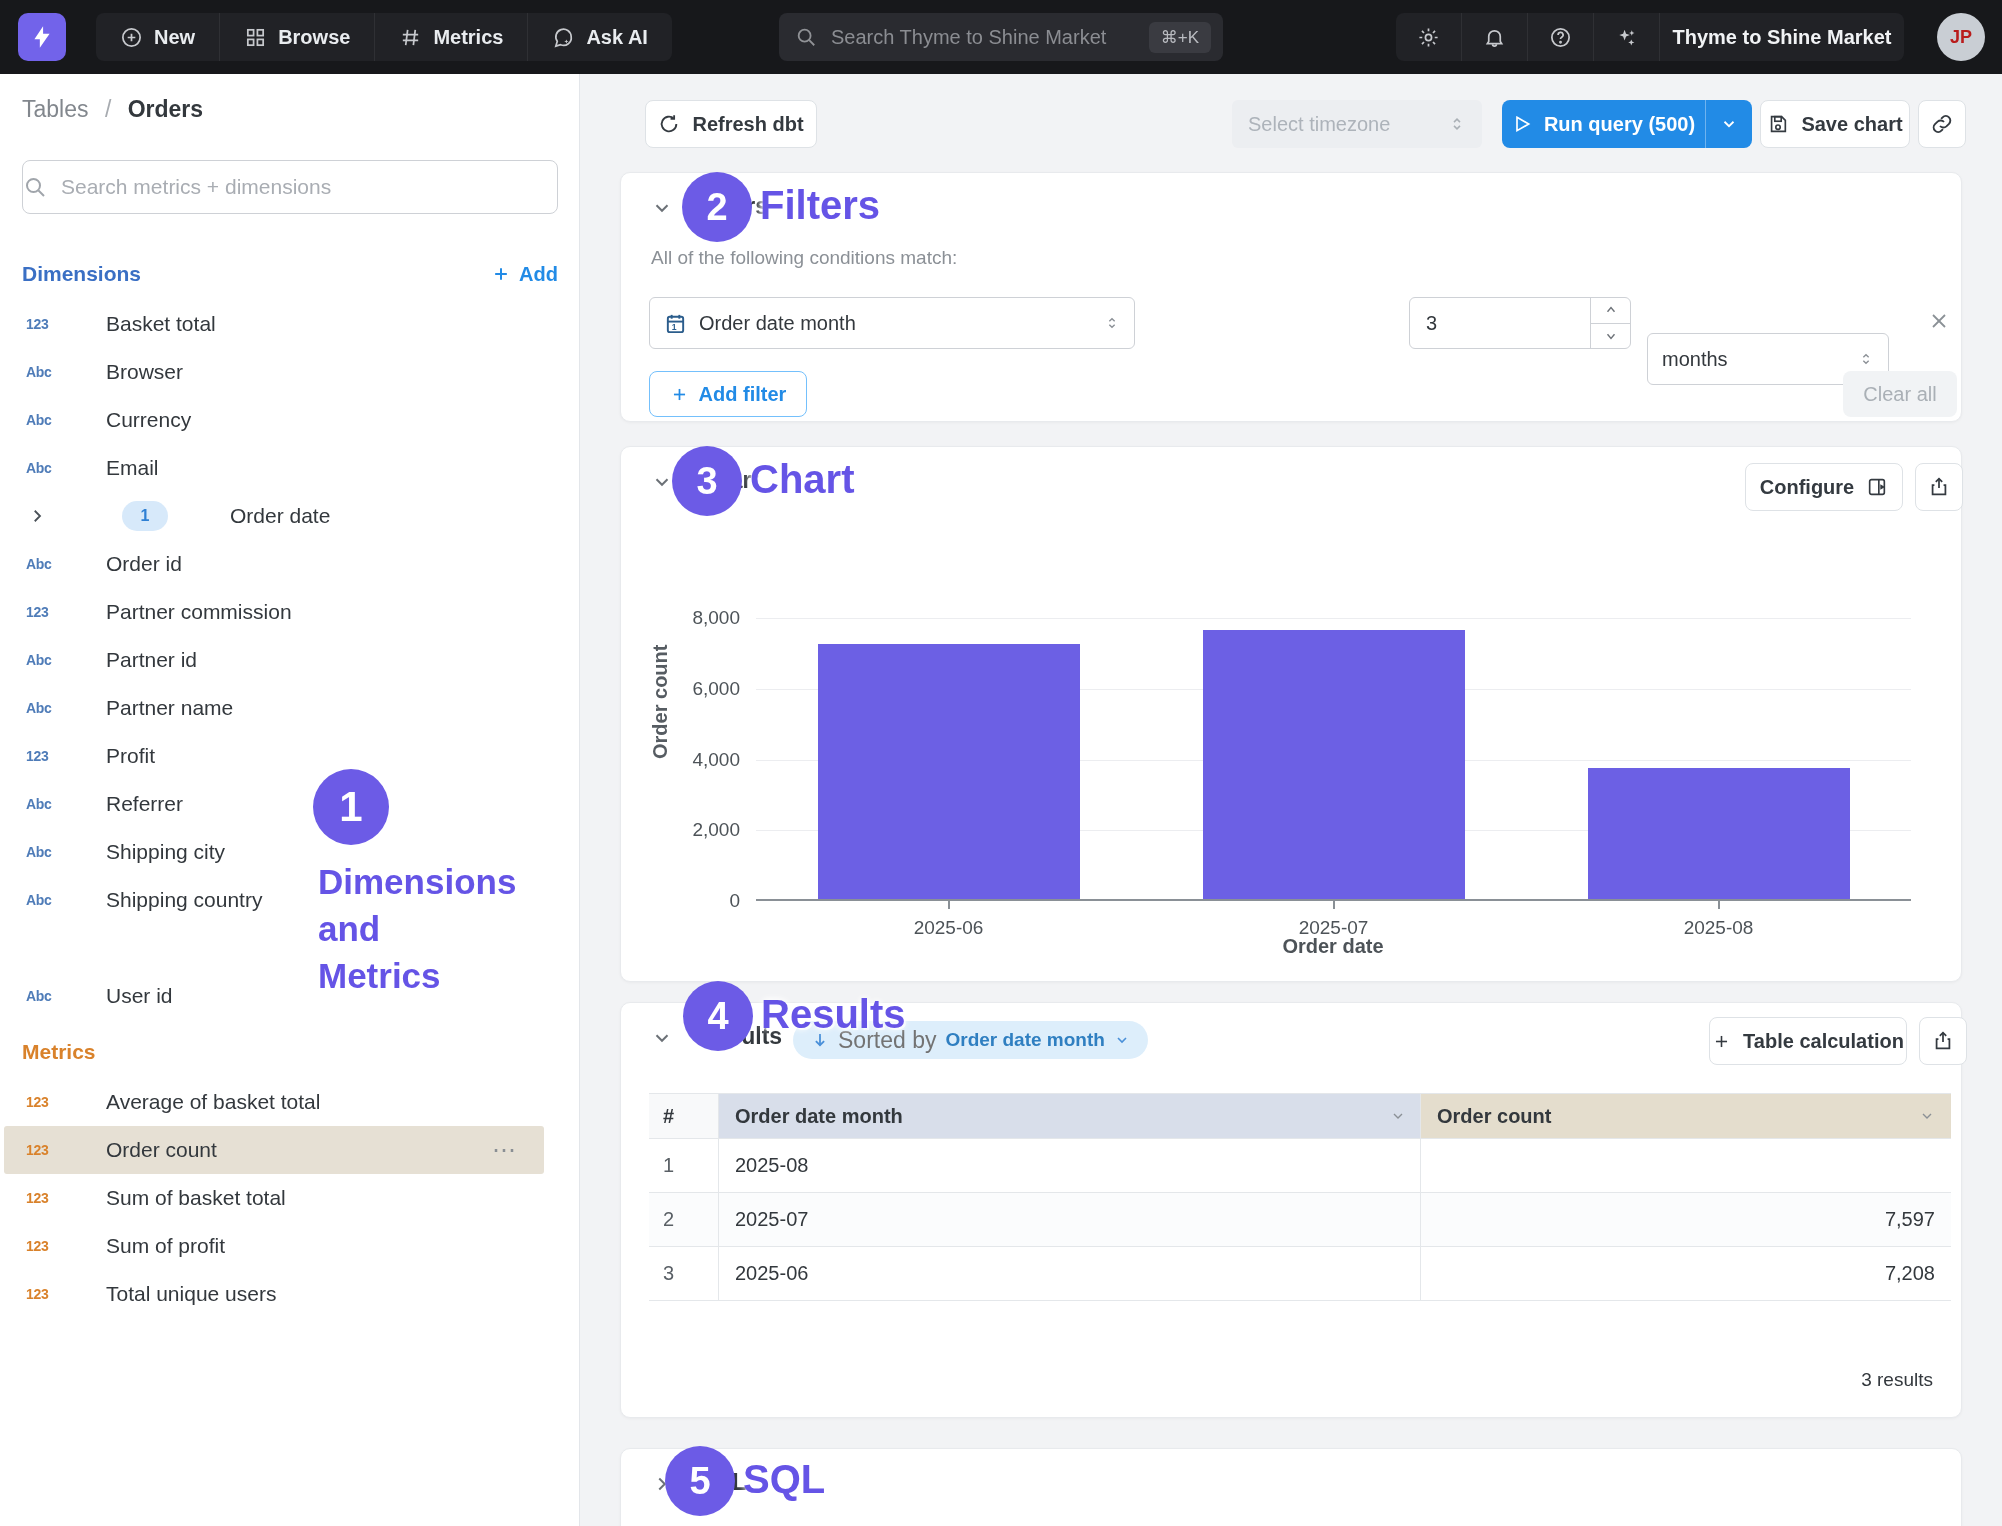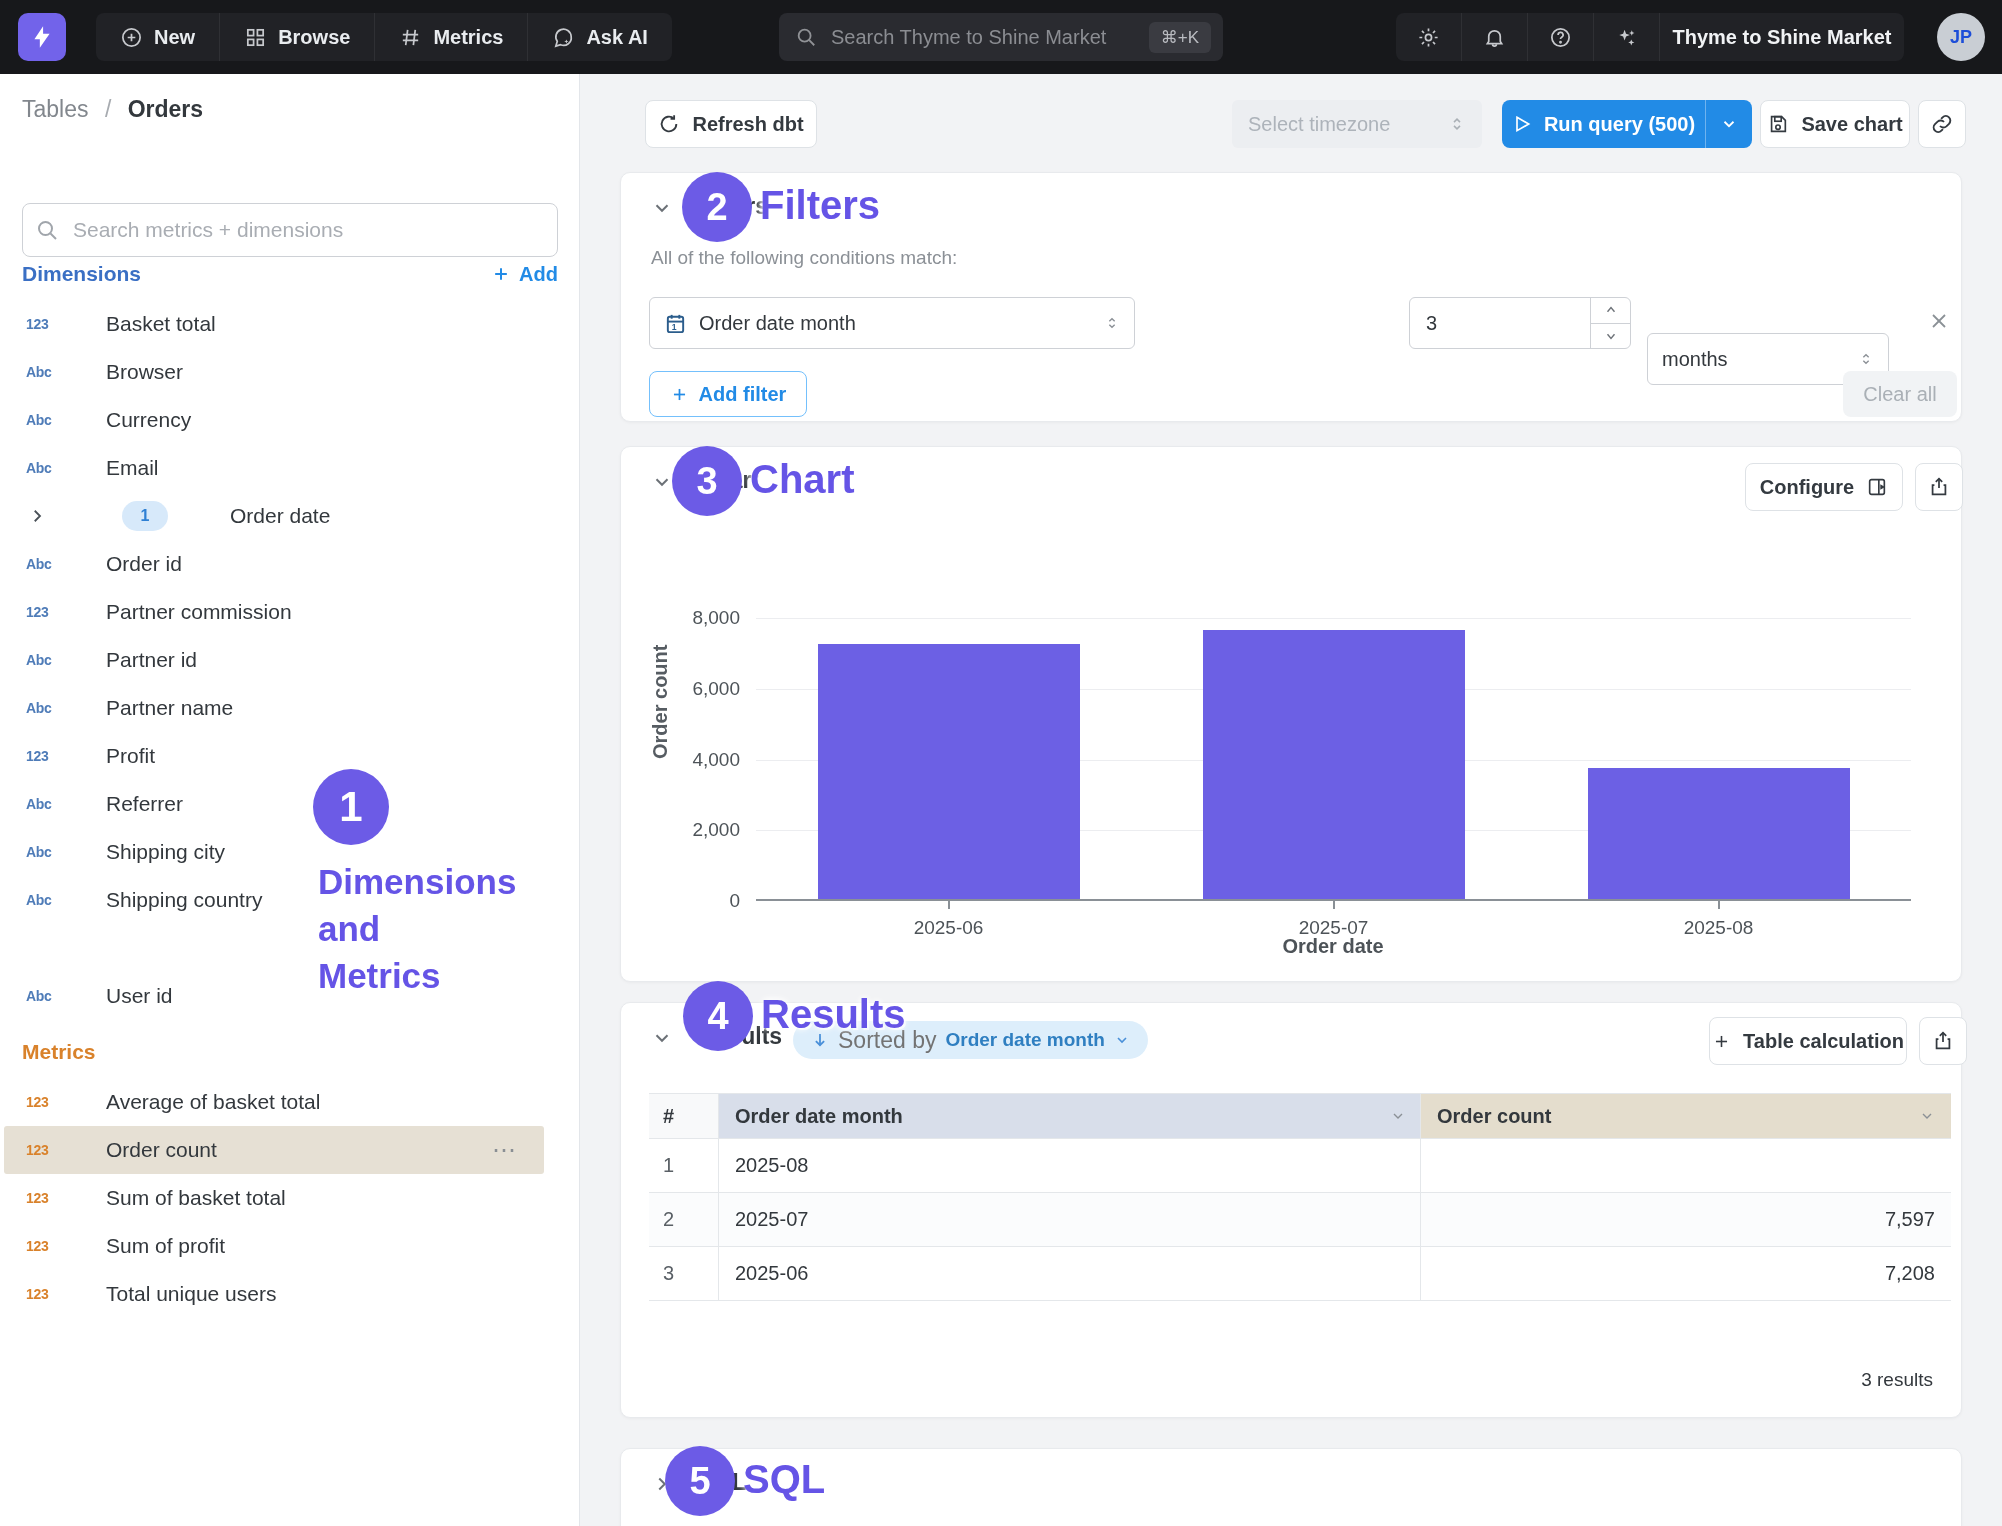--- a/index.html
+++ b/index.html
@@ -22,31 +22,31 @@
   .navitem svg { color:#c7c9cd; }
   .nav-iconbtn { width:66px; display:flex; align-items:center; justify-content:center;
           border-right:1px solid #2f3034; color:#c7c9cd; cursor:pointer; }
   .nav-org { flex:1; display:flex; align-items:center; justify-content:center; color:#f1f3f5;
           font-size:20px; font-weight:700; }
   .nav-search { position:absolute; left:779px; top:13px; width:444px; height:48px; background:#2a2b30;
           border-radius:8px; display:flex; align-items:center; padding:0 12px 0 16px; gap:14px; cursor:text; }
   .nav-search .ph { flex:1; color:#8b8d92; font-size:20px; }
   .nav-search .kbd { background:#3a3b41; color:#b9bbc0; border-radius:6px; font-size:17px; padding:5px 12px; }
   .avatar { position:absolute; left:1937px; top:13px; width:48px; height:48px; border-radius:50%;
-          background:#c9ced4; color:#1d4ed8; font-size:18px; font-weight:700;
+          background:#c9ced4; color:#b91c1c; font-size:18px; font-weight:700;
           display:flex; align-items:center; justify-content:center; cursor:pointer; }
 
   
   .sidebar { position:absolute; left:0; top:74px; width:580px; height:1452px; background:#ffffff;
           border-right:1px solid #e3e6ea; }
   .breadcrumb { position:absolute; left:22px; top:22px; font-size:23px; color:#82878d; }
   .breadcrumb .sep { margin:0 10px; color:#a7abb0; }
   .breadcrumb .current { color:#33383d; font-weight:700; }
   .side-search { position:absolute; left:22px; top:86px; width:536px; height:54px; border:1px solid #ced1d6;
-          border-radius:8px; display:flex; align-items:center; gap:14px; padding:0 12px; background:#fff; cursor:text;margin-top:43px; }
+          border-radius:8px; display:flex; align-items:center; gap:14px; padding:0 0; background:#fff; cursor:text; }
   .side-search .ph { color:#a9adb3; font-size:21px; }
   .sect-head { position:absolute; left:22px; width:536px; display:flex; align-items:center; justify-content:space-between; }
   .sect-head .t-dim { color:#3a6fc4; font-size:21px; font-weight:700; }
   .sect-head .t-met { color:#d9822b; font-size:21px; font-weight:700; }
   .addbtn { display:flex; align-items:center; gap:8px; color:#228be6; font-size:20px; font-weight:600; cursor:pointer; }
   .srow { position:absolute; left:4px; width:540px; height:48px; display:flex; align-items:center; cursor:pointer; border-radius:3px;gap:42px; }
   .srow .ficon { width:60px; padding-left:22px; font-size:14px; font-weight:700; letter-spacing:-0.3px; color:#4f7cb8; }
   .srow.metric .ficon { color:#d9822b; }
   .srow .chev { width:60px; padding-left:24px; color:#495057; }
   .srow .flabel { font-size:21px; color:#33383d; }

